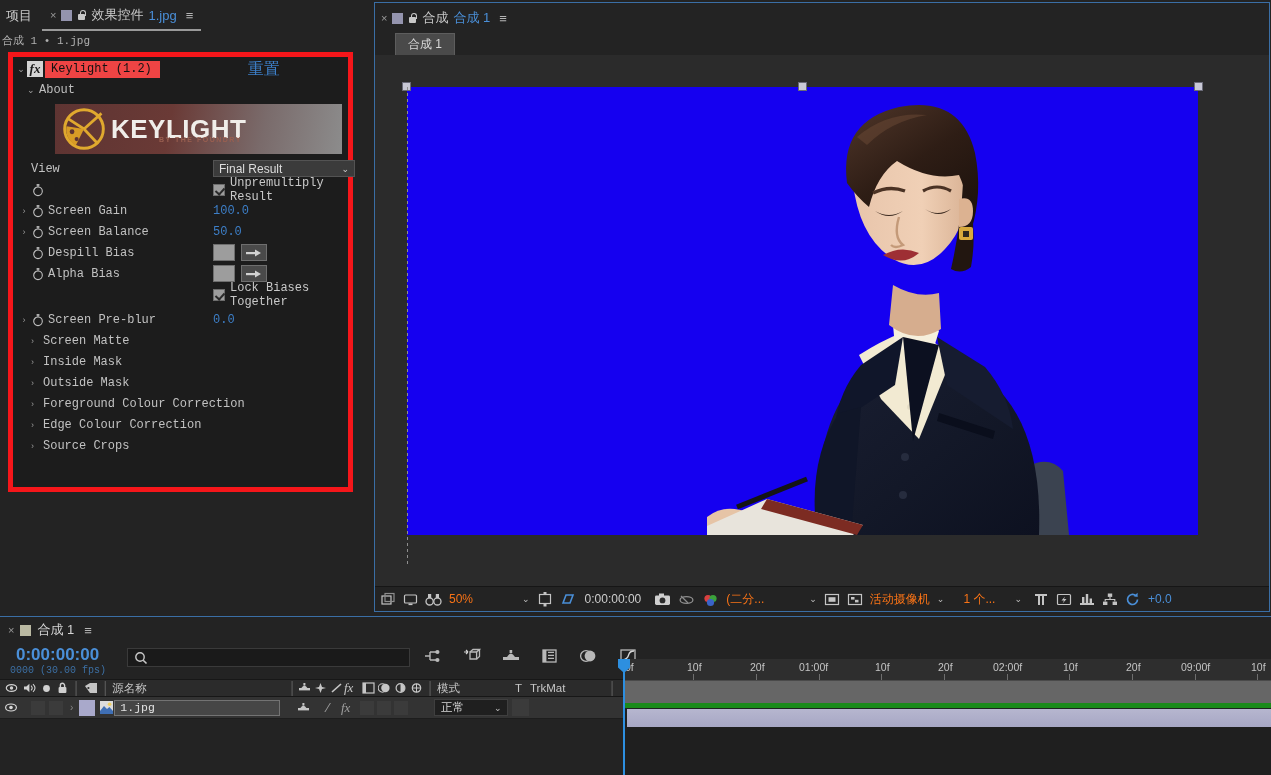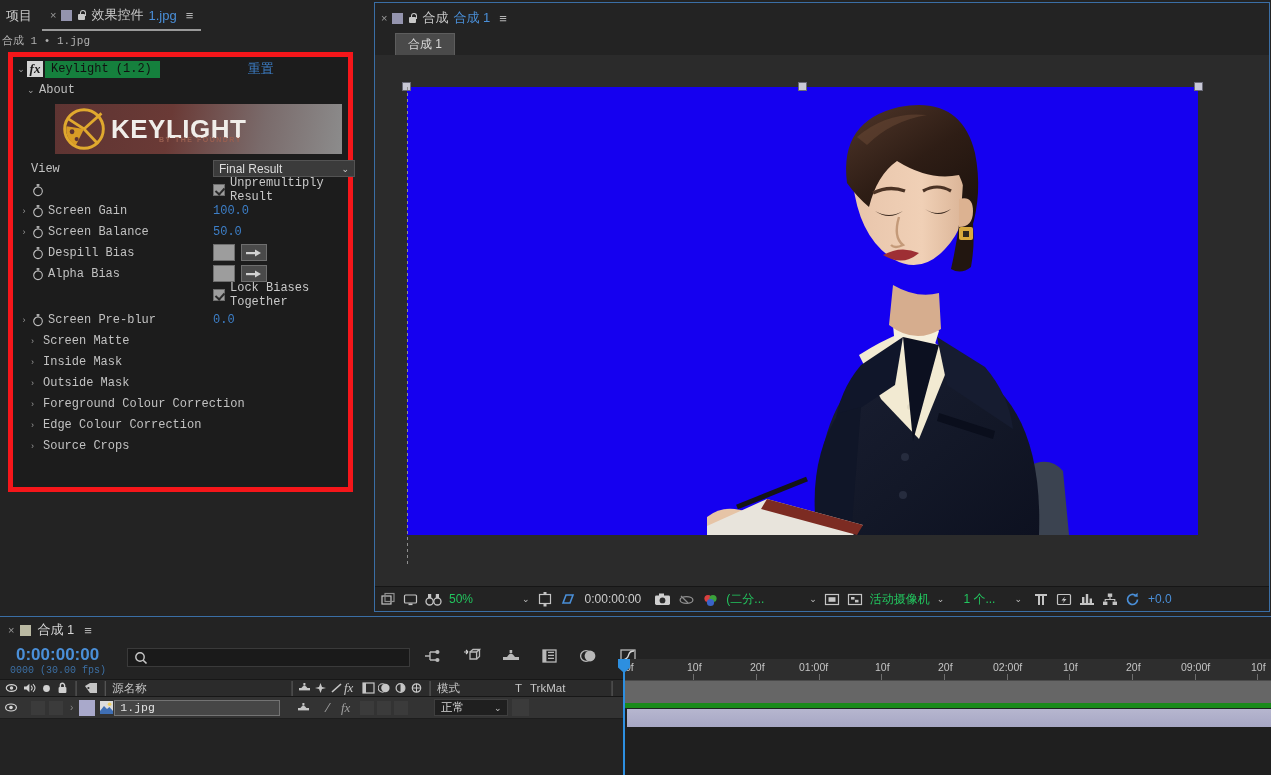--- a/index.html
+++ b/index.html
@@ -62,26 +62,26 @@
     width: 12px; color: #a0a0a0; font-size: 9px; text-align:center;
     display:inline-block; flex: none;
   }
   .fx-badge {
     width: 16px; height: 16px; background: #d4d4d4; color: #1b1b1b;
     font-style: italic; font-family: "Liberation Serif", serif; font-weight: bold;
     font-size: 13px; display: flex; align-items: center; justify-content: center;
     flex: none;
   }
   .fx-name {
-    background: #15803d; color: #111; font-size: 12px;
+    background: #ef4444; color: #111; font-size: 12px;
     font-family: "Liberation Mono", monospace;
     padding: 1px 8px 2px 6px; margin-left: 2px; letter-spacing: 0px;
   }
   .fx-reset {
-    color: #3d7fc8; font-size: 13px; margin-left: 88px;
+    color: #3d7fc8; font-size: 16px; margin-left: 88px;
     font-family: "Liberation Sans", sans-serif;
   }
   .about-row {
     display:flex; align-items:center; height: 18px; padding-left: 14px; margin-top: 2px;
   }
   .about-tri { color:#a0a0a0; font-size:9px; width:12px; display:inline-block; }
   .about-lbl { color:#bfbfbf; font-size:12px; font-family:"Liberation Mono", monospace; }
 
   .keylight-banner {
     margin: 5px 0 0 42px; width: 287px; height: 50px;
@@ -176,21 +176,21 @@
   }
 
   
   .person { position: absolute; left: 300px; bottom: 0; width: 420px; height: 448px; }
 
   .comp-toolbar {
     position: absolute; left: 0; bottom: 0; width: 894px; height: 25px;
     background: #232323; display: flex; align-items: center; gap: 7px; padding: 0 6px;
     border-top: 1px solid #161616;
   }
-  .tb-txt { color: #22c55e; font-size: 12px; font-family:"Liberation Sans", sans-serif; }
+  .tb-txt { color: #f97316; font-size: 12px; font-family:"Liberation Sans", sans-serif; }
   .tb-caret { color: #c0c0c0; font-size: 9px; }
   .tb-num { color: #cdcdcd; font-size: 12px; font-family:"Liberation Sans", sans-serif; }
   .tb-blue { color: #4a8fd8; font-size: 12px; }
   .ico { display:inline-flex; align-items:center; justify-content:center; flex:none; }
 
   
   .tl-panel {
     position: absolute; left: 0; top: 616px; width: 1271px; height: 159px;
     background: #232323; border-top: 1px solid #3a6ea5;
   }

